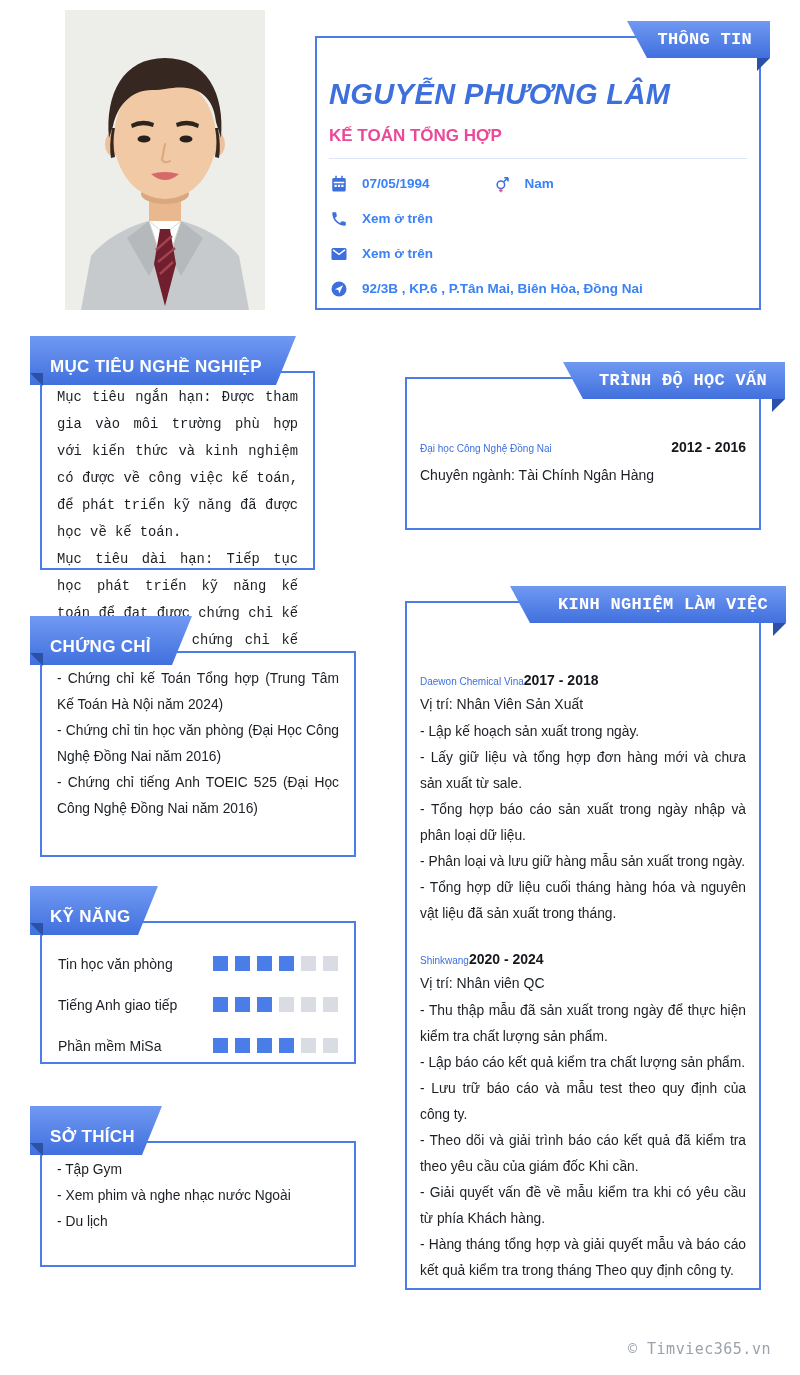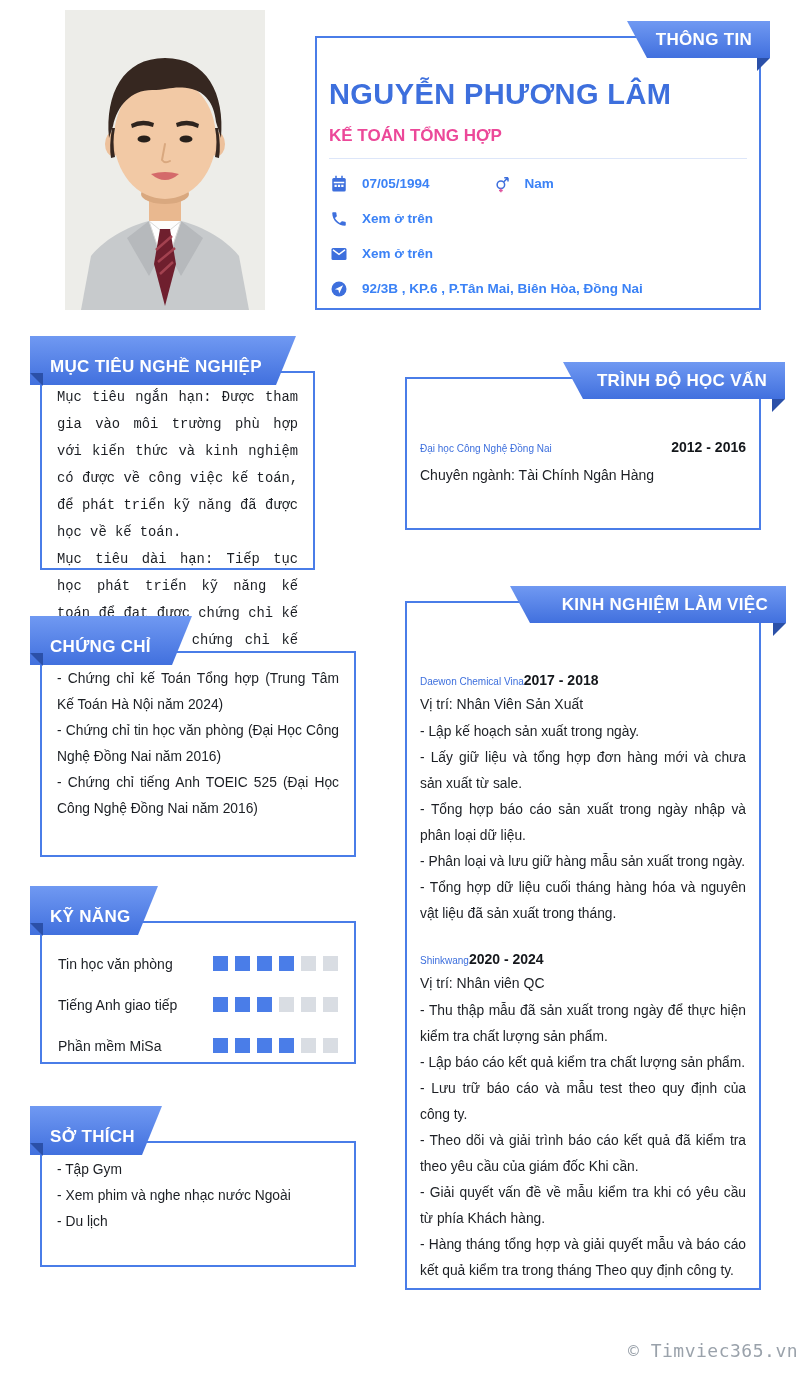--- a/index.html
+++ b/index.html
@@ -11,32 +11,32 @@
 
   
   .ribbon{position:absolute;z-index:3;height:37px;}
   .rb-body{position:relative;height:37px;display:flex;align-items:center;
            background:linear-gradient(180deg,#729af2 0,#4170de 100%);
            background:linear-gradient(180deg,#7099f2 0%,#4170de 100%);
            color:#fff;font-weight:700;font-size:17px;letter-spacing:.3px;white-space:nowrap;}
   .ribbon-left .rb-body{clip-path:polygon(0 0,100% 0,calc(100% - 20px) 100%,0 100%);
            justify-content:flex-start;padding:12px 34px 0 20px;}
   .ribbon-right .rb-body{clip-path:polygon(0 0,100% 0,100% 100%,20px 100%);
-           justify-content:flex-end;padding:0 18px 0 36px;}
+           justify-content:flex-end;padding:0 18px 0 36px;font-family:Liberation Mono, monospace;}
   .fold{position:absolute;top:37px;width:13px;height:13px;background:#2b50a8;}
   .fold-l{left:0;clip-path:polygon(0 0,100% 0,100% 100%);}
   .fold-r{right:0;clip-path:polygon(0 0,100% 0,0 100%);}
 
   
   .photo{position:absolute;left:65px;top:10px;width:200px;height:300px;z-index:2;}
   .photo svg{display:block;}
 
   
   .panel-info{left:315px;top:36px;width:446px;height:274px;}
-  .name{position:absolute;left:12px;top:40px;font-size:29px;font-weight:700;color:#3d6fdd;letter-spacing:.4px;}
+  .name{position:absolute;left:12px;top:40px;font-size:29px;font-weight:700;color:#3d6fdd;letter-spacing:.4px;font-style:italic;}
   .job-title{position:absolute;left:12px;top:88px;font-size:17px;font-weight:600;color:#ec4899;}
   .hdr-divider{position:absolute;left:12px;right:12px;top:120px;height:1px;background:#dde6f9;}
   .info-rows{position:absolute;left:12px;top:128px;right:10px;}
   .info-row{position:relative;height:35px;display:flex;align-items:center;}
   .info-icon{width:20px;height:20px;display:inline-flex;align-items:center;justify-content:center;margin-right:13px;flex:0 0 auto;}
   .info-icon svg{width:18px;height:18px;}
   .info-text{font-size:13.5px;font-weight:700;color:#3b82f6;}
   .gender-group{display:flex;align-items:center;margin-left:62px;}
 
   
@@ -66,21 +66,21 @@
 
   .panel-exp{left:405px;top:601px;width:356px;height:689px;}
   .exp-content{position:absolute;left:13px;right:13px;top:55px;}
   .job + .job{margin-top:24px;}
   .job-header{display:flex;align-items:baseline;margin-top:14px;margin-bottom:4px;}
   .job-pos{font-size:14px;line-height:25px;margin:0 0 2px 0;color:#1c1f24;}
   .job-bullets p{margin:0;font-size:13.8px;line-height:26px;text-align:justify;color:#1c1f24;}
 
   
   .footer{position:absolute;left:628px;top:1340px;font-family:"DejaVu Sans Mono",monospace;
-          font-size:18px;color:#9aa2ab;letter-spacing:.5px;}
+          font-size:15px;color:#9aa2ab;letter-spacing:.5px;}
 </style>
 </head>
 <body>
 
 <div class="page">
 
   <div class="photo">
     <svg width="200" height="300" viewBox="0 0 200 300" xmlns="http://www.w3.org/2000/svg">
       <rect width="200" height="300" fill="#e9e8e5"></rect>
       <rect width="200" height="300" fill="#f2f1ee" opacity="0.5"></rect>

